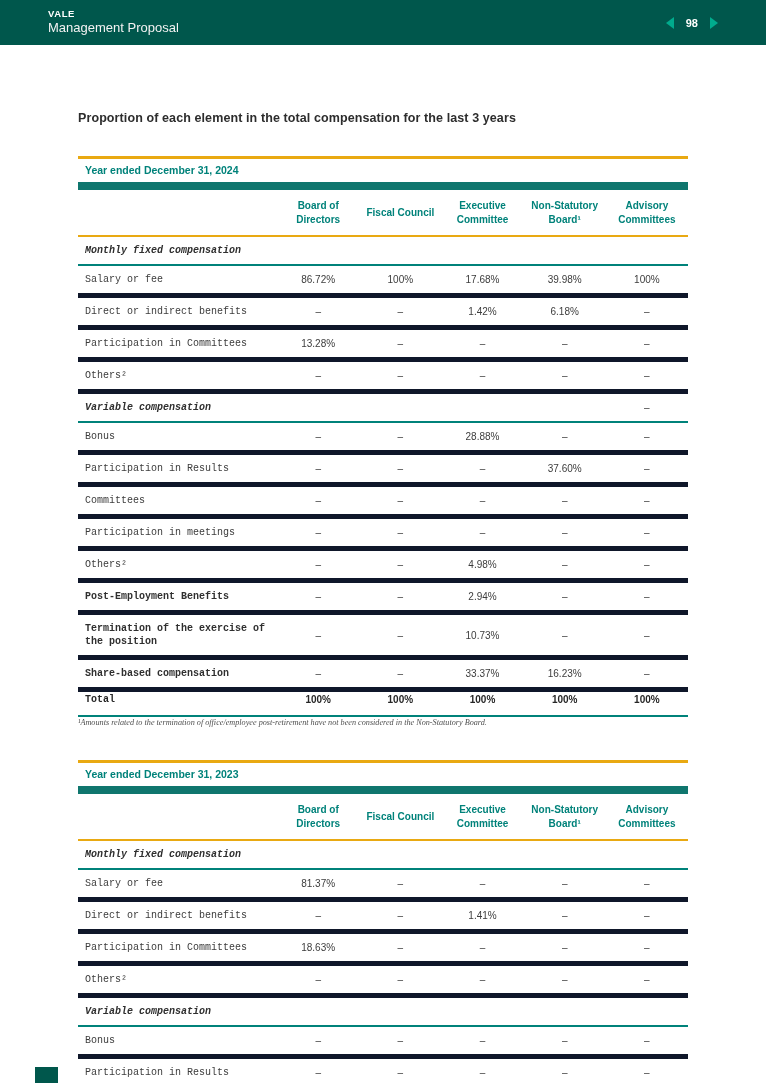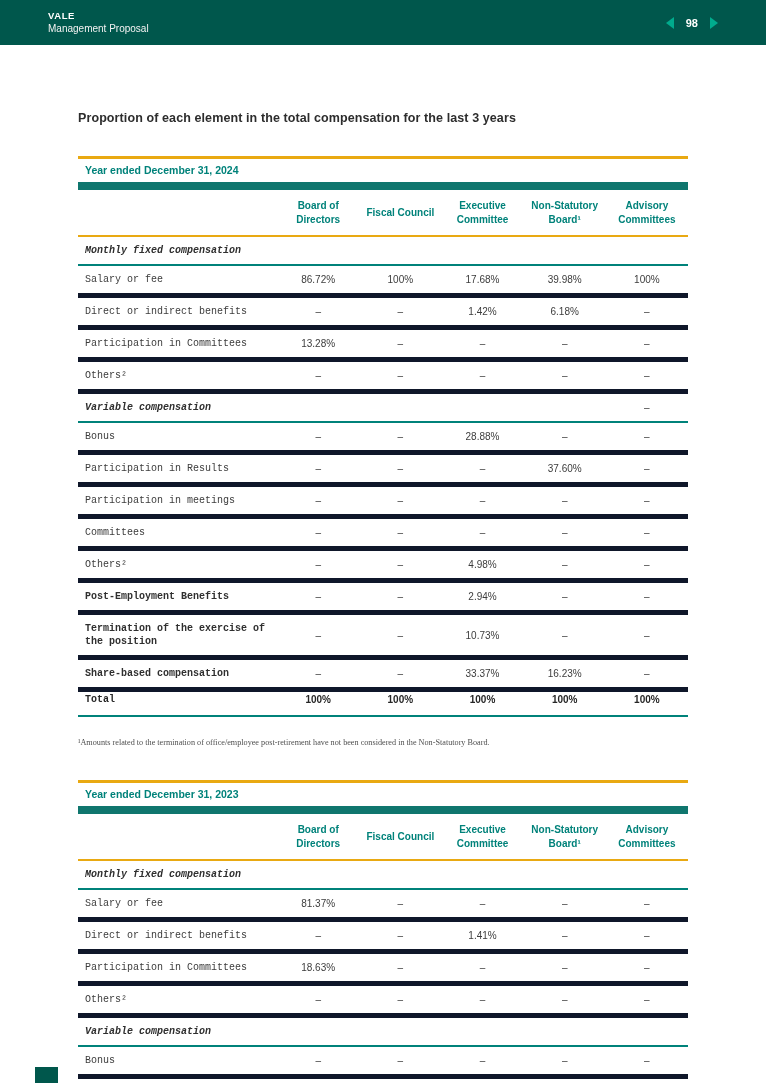--- a/index.html
+++ b/index.html
@@ -10,21 +10,21 @@
     position: relative;
     overflow: hidden;
   }
   
   .topbar {
     height: 45px; background: #00574C;
     display: flex; align-items: center; justify-content: space-between;
     padding: 10px 48px; box-sizing: border-box;
   }
   .brand { color: #fff; font-size: 9.5px; font-weight: bold; letter-spacing: .6px; line-height: 1.3; }
-  .subtitle { color: #f2f2f2; font-size: 10px; line-height: 1.3; }
+  .subtitle { color: #f2f2f2; font-size: 13px; line-height: 1.3; }
   .pagenav { display: flex; align-items: center; gap: 12px; }
   .arrow { width: 0; height: 0; border-style: solid; cursor: pointer; display: inline-block; }
   .arrow-left  { border-width: 6.5px 8.5px 6.5px 0; border-color: transparent #00AB8D transparent transparent; }
   .arrow-right { border-width: 6.5px 0 6.5px 8.5px; border-color: transparent transparent transparent #00AB8D; }
   .pagenum { color: #ffffff; font-size: 11px; font-weight: bold; }
 
   main { padding: 0 78px; }
   .page-title { margin: 66px 0 0; font-size: 12.5px; font-weight: bold; color: #2d2d2d; letter-spacing: .1px; }
 
   
@@ -46,22 +46,22 @@
   td.value-cell { text-align: center; }
   td.label-cell { text-align: left; padding-left: 7px; line-height: 1.3; font-family: Liberation Mono, monospace; }
   tbody tr { border-bottom: 5px solid #0f172a; }
   tbody tr.row-section { border-bottom: 2px solid #00827A; }
   tr.row-section .label-cell { font-style: italic; font-weight: bold; color: #2f2f2f; }
   tr.row-bold .label-cell { font-weight: bold; color: #2f2f2f; }
   tr.row-total { border-top: 2px solid #00827A; border-bottom: 2px solid #00827A; }
   tr.row-total td { font-weight: bold; color: #262626; padding-top: 1px; padding-bottom: 9px; }
 
   .footnotes {
-    margin-top: 20px;
-    font-family: "Liberation Serif", serif; 
+    margin-top: 0;
+    font-family: "Liberation Serif", serif; font-style: italic;
     font-size: 8.2px; color: #4f4f4f; line-height: 1.5;
   }
   .footnotes p { margin: 0; }
 
   .footer-accent { position: absolute; left: 35px; bottom: 0; width: 23px; height: 16px; background: #00574C; }
 </style>
 </head>
 <body>
 
 <header class="topbar">
@@ -151,29 +151,29 @@
           </tr>
           <tr class="row-data">
             <td class="label-cell">Participation in Results</td>
             <td class="value-cell">–</td>
             <td class="value-cell">–</td>
             <td class="value-cell">–</td>
             <td class="value-cell">37.60%</td>
             <td class="value-cell">–</td>
           </tr>
           <tr class="row-data">
+            <td class="label-cell">Committees</td>
+            <td class="value-cell">–</td>
+            <td class="value-cell">–</td>
+            <td class="value-cell">–</td>
+            <td class="value-cell">–</td>
+            <td class="value-cell">–</td>
+          </tr>
+          <tr class="row-data">
             <td class="label-cell">Participation in meetings</td>
-            <td class="value-cell">–</td>
-            <td class="value-cell">–</td>
-            <td class="value-cell">–</td>
-            <td class="value-cell">–</td>
-            <td class="value-cell">–</td>
-          </tr>
-          <tr class="row-data">
-            <td class="label-cell">Committees</td>
             <td class="value-cell">–</td>
             <td class="value-cell">–</td>
             <td class="value-cell">–</td>
             <td class="value-cell">–</td>
             <td class="value-cell">–</td>
           </tr>
           <tr class="row-data">
             <td class="label-cell">Others²</td>
             <td class="value-cell">–</td>
             <td class="value-cell">–</td>

